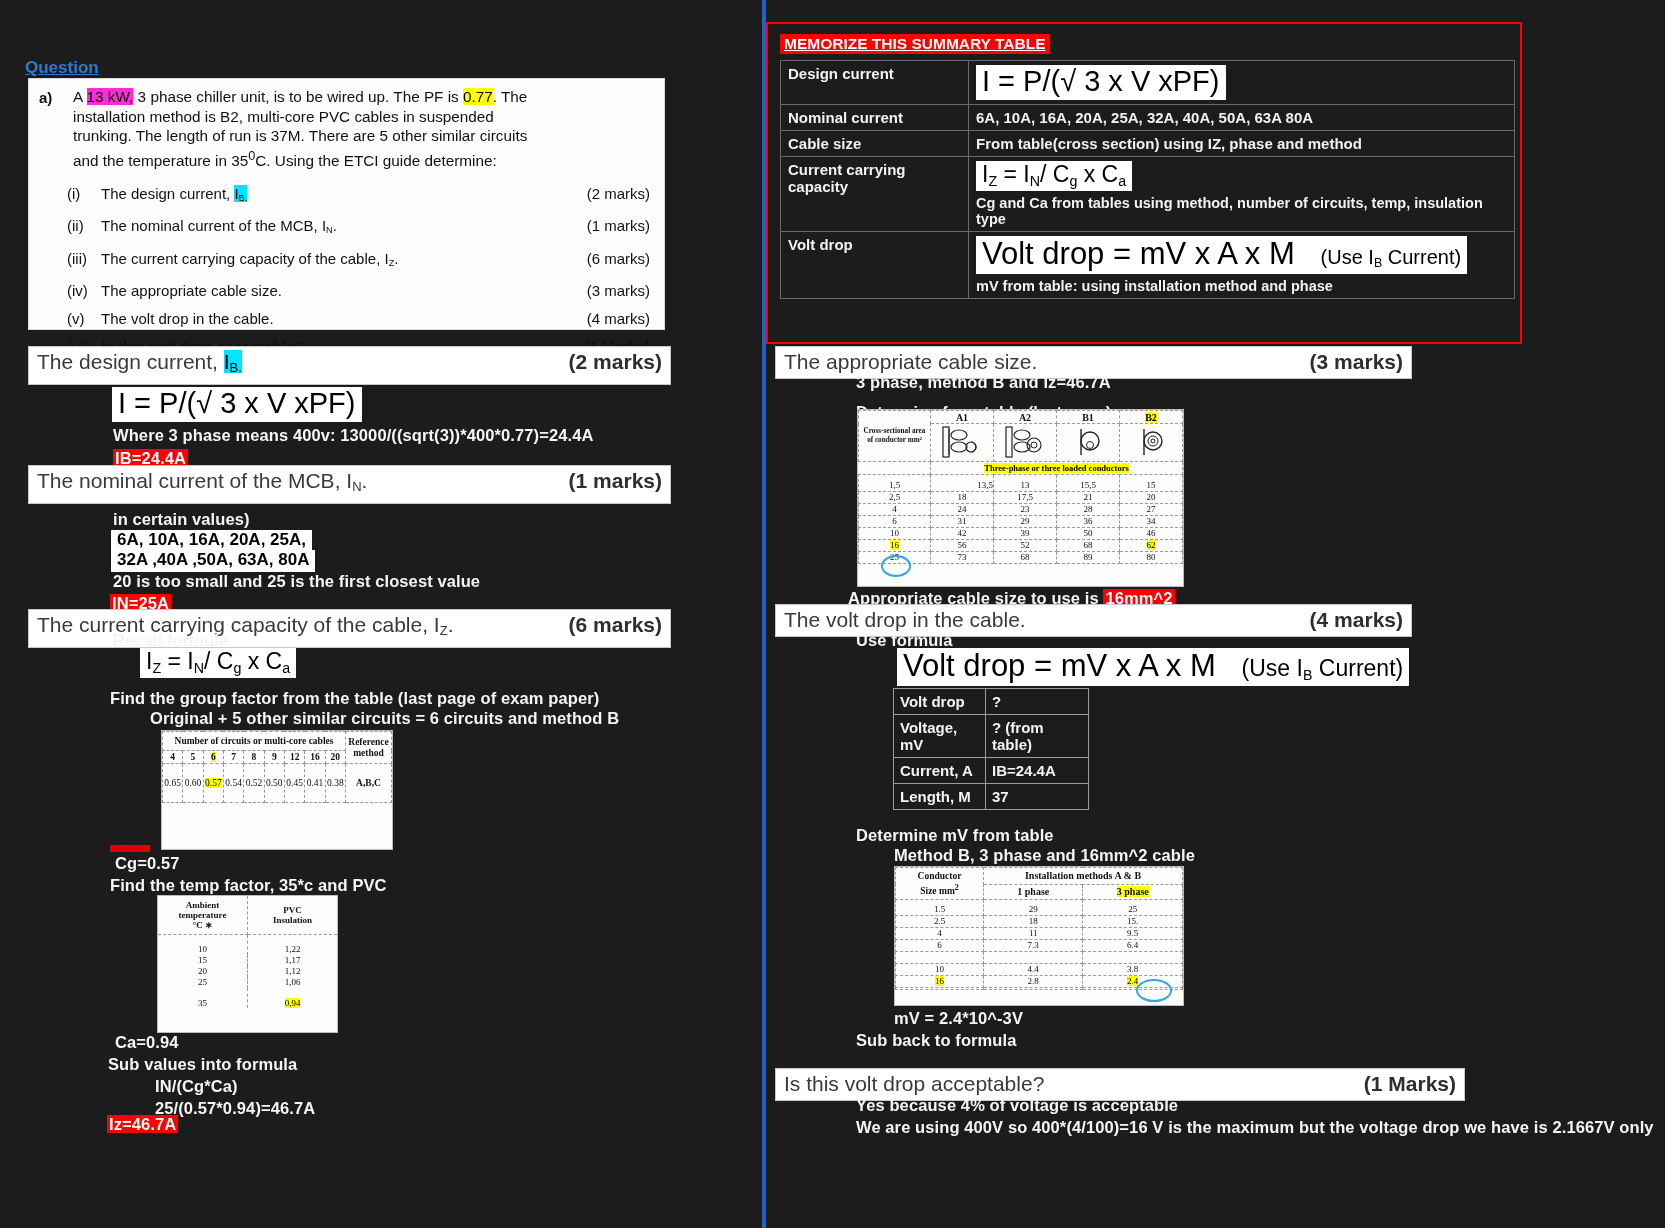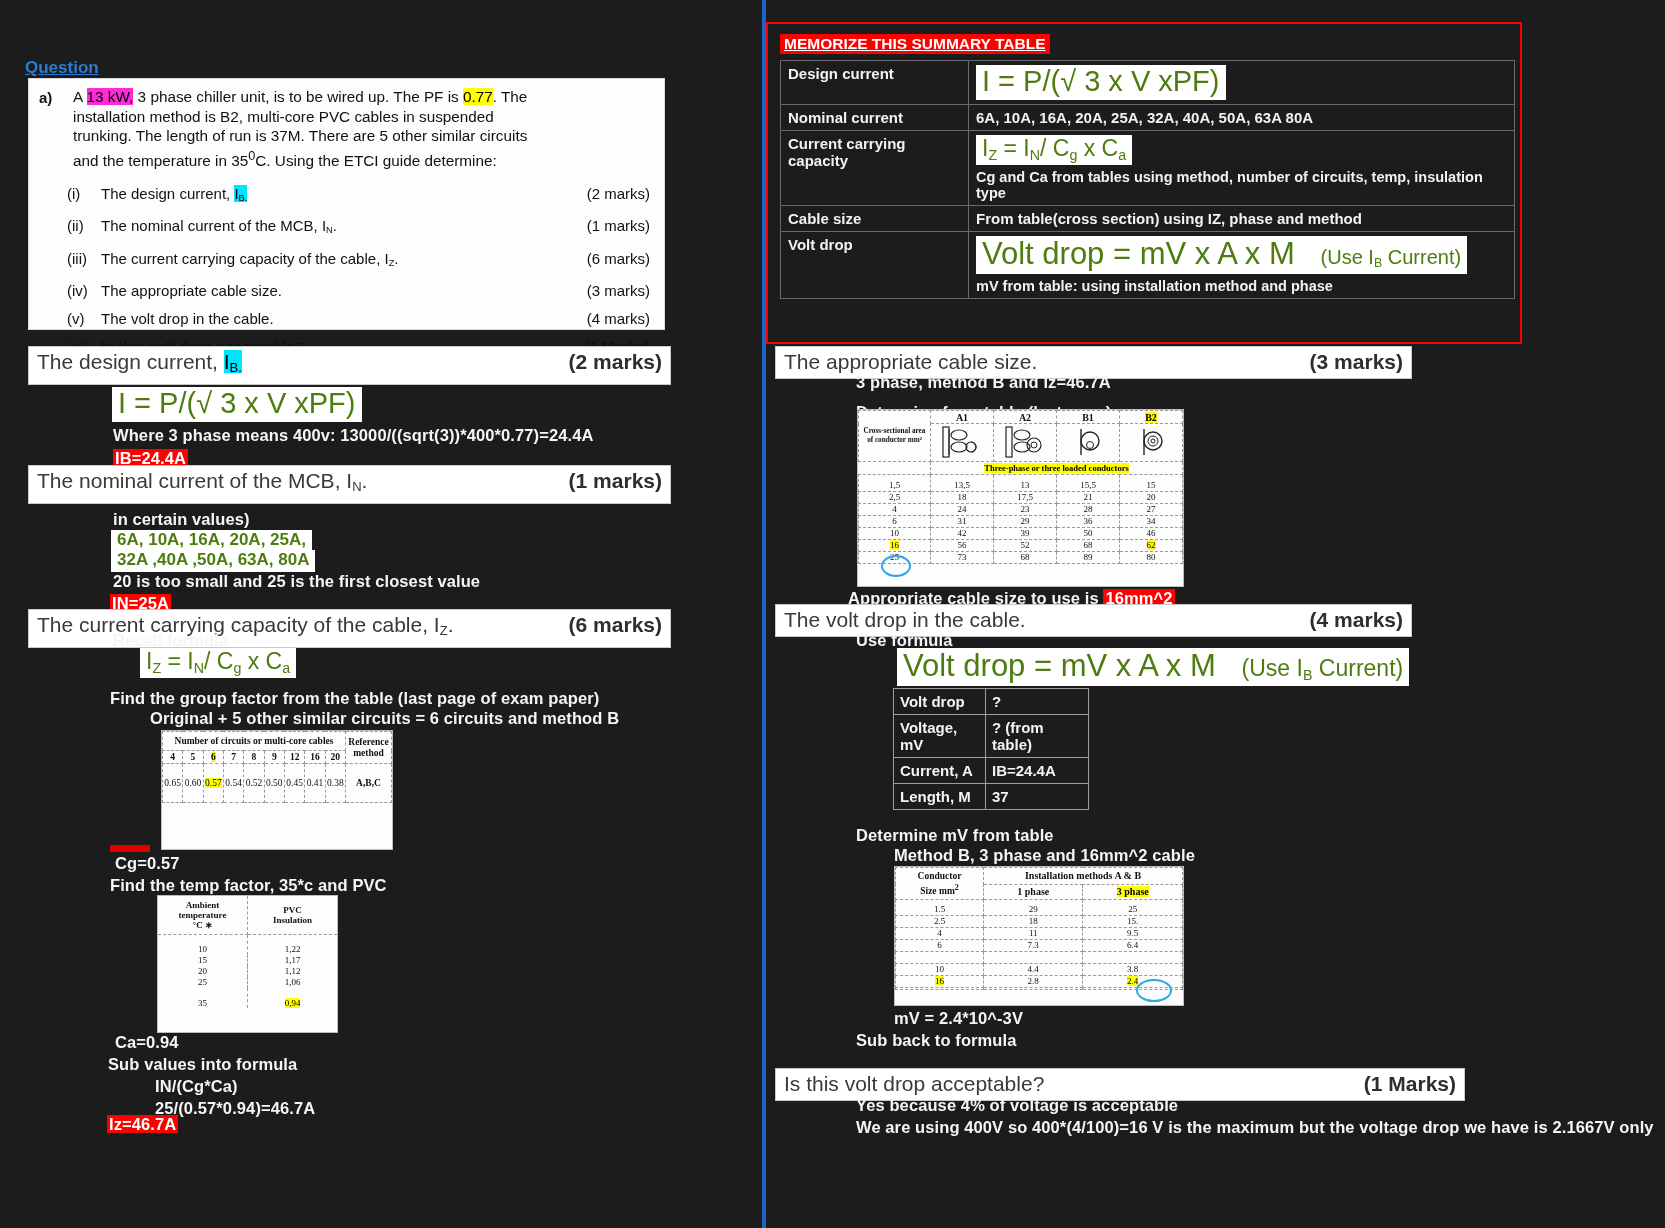--- a/index.html
+++ b/index.html
@@ -27,21 +27,21 @@
   .banner .marks { font-weight: bold; color: #2e2e2e; }
   .body-text {
     color: #f5f5f5; font-size: 16.5px; line-height: 21px;
     font-weight: bold; letter-spacing: .1px;
   }
   .hl-yellow { background: #ffff00; color: #000; }
   .hl-cyan   { background: #00e5ff; color: #000; }
   .hl-pink   { background: #ff2bd6; color: #000; }
   .hl-red    { background: #ff0000; color: #fff; padding: 0 2px; }
   .boxform {
-    display: inline-block; background: #fff; color: #4d7c0f;
+    display: inline-block; background: #fff; color: #000000;
     padding: 0 6px 2px 6px; white-space: nowrap;
   }
   sub { font-size: .62em; vertical-align: -0.25em; }
 
   
   #question-scan {
     position: absolute; left: 28px; top: 78px; width: 637px; height: 252px;
     background: #fdfdfd; color: #111;
     border: 1px solid #dadada;
     font-family: "Liberation Sans", sans-serif;
@@ -308,29 +308,29 @@
       <tbody>
           <tr>
         <td class="keycol">Design current</td>
         <td><span class="boxform f-big">I = P/(√ 3 x V xPF)</span></td>
       </tr>
       <tr>
         <td class="keycol">Nominal current</td>
         <td>6A, 10A, 16A, 20A, 25A, 32A, 40A, 50A, 63A 80A</td>
       </tr>
       <tr>
+        <td class="keycol">Cable size</td>
+        <td>From table(cross section) using IZ, phase and method</td>
+      </tr>
+      <tr>
         <td class="keycol">Current carrying capacity</td>
         <td>
           <span class="boxform f-mid">I<sub>Z</sub> = I<sub>N</sub>/ C<sub>g</sub> x C<sub>a</sub></span>
           <span class="note">Cg and Ca from tables using method, number of circuits, temp, insulation type</span>
         </td>
-      </tr>
-      <tr>
-        <td class="keycol">Cable size</td>
-        <td>From table(cross section) using IZ, phase and method</td>
       </tr>
       <tr>
         <td class="keycol">Volt drop</td>
         <td>
           <span class="boxform f-huge"><span>Volt drop = mV x A x M</span> &nbsp; <span style="font-size:20px">(Use I<sub>B</sub> Current)</span></span>
           <span class="note">mV from  table: using installation method and phase</span>
         </td>
       </tr>
     </tbody>
       </table>
@@ -380,21 +380,21 @@
                 <circle cx="23" cy="16" r="5" fill="none" stroke="#222" stroke-width="1"></circle>
                 <circle cx="23" cy="16" r="2" fill="none" stroke="#222" stroke-width="1"></circle>
               </svg></td>
       </tr>
       <tr>
         <td style="border:none"></td>
         <td class="span" colspan="4" style="padding:1px 0;"><span class="hl-yellow">Three-phase or three loaded conductors</span></td>
       </tr>
       <tr>
             <td style="padding-top:5px;">1,5</td>
-            <td style="padding-top:5px;">13,5</td>
+            <td style="padding-top:5px;text-align:right;">13,5</td>
             <td style="padding-top:5px;">13</td>
             <td style="padding-top:5px;">15,5</td>
             <td style="padding-top:5px;">15</td>
           </tr>
       <tr>
             <td>2,5</td>
             <td>18</td>
             <td>17,5</td>
             <td>21</td>
             <td>20</td>

